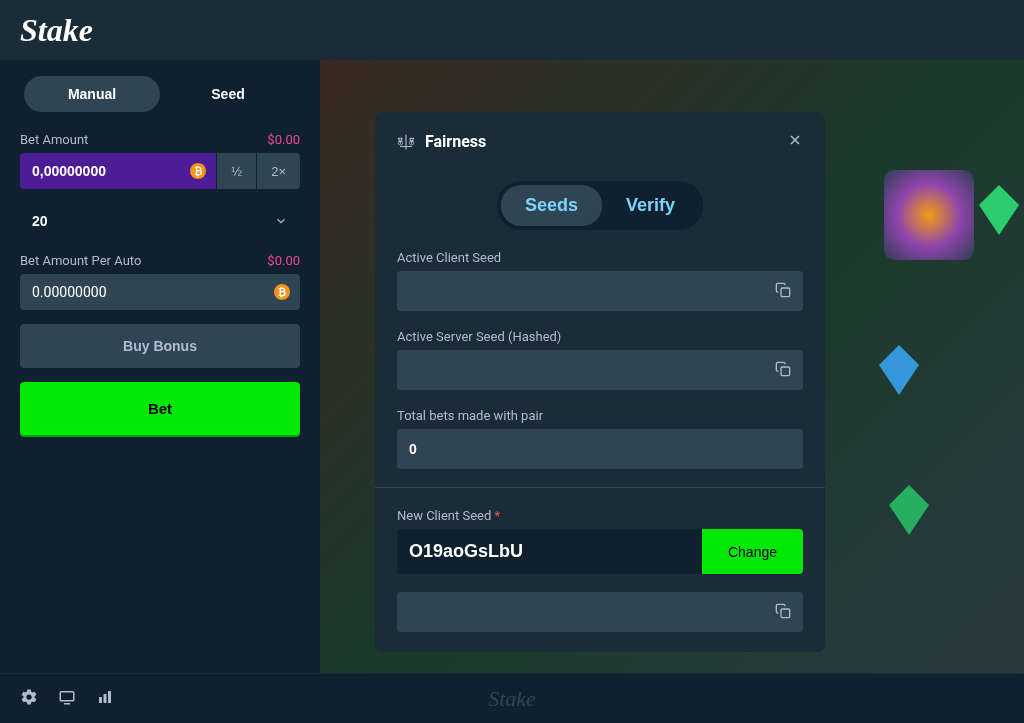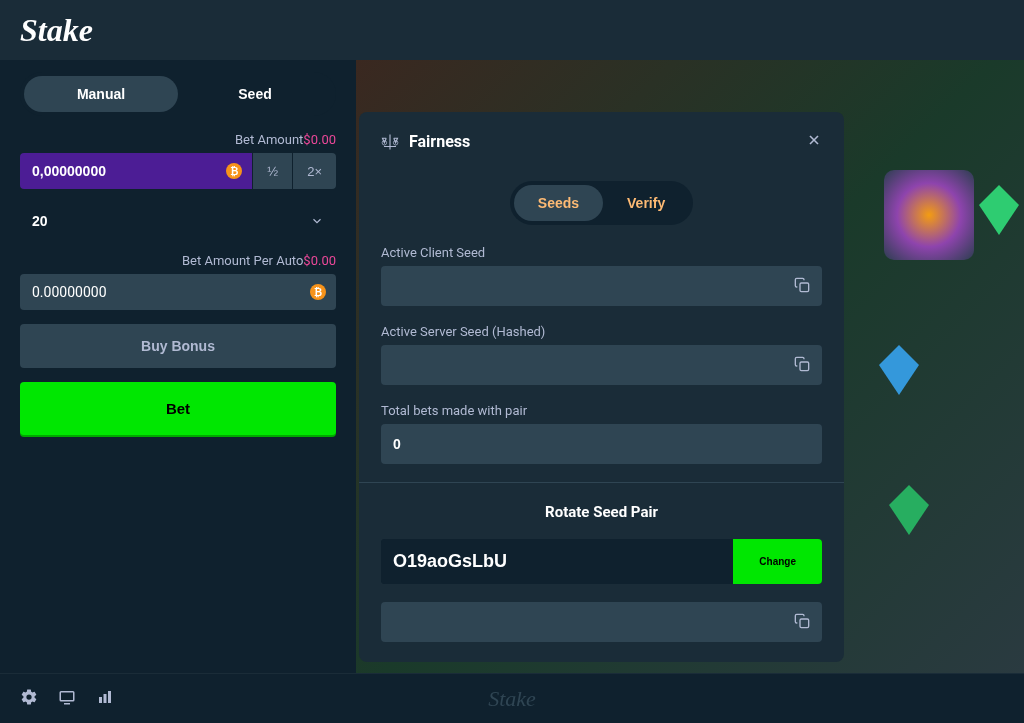--- a/index.html
+++ b/index.html
@@ -25,21 +25,21 @@
       color: #fff;
       font-weight: bold;
       font-style: italic;
     }
     .main-area {
       display: flex;
       height: 613px;
       background: #0f212e;
     }
     .sidebar {
-      width: 356px;
+      width: 320px;
       padding: 12px 20px;
     }
     .mode-toggle {
       display: flex;
       background: #0f212e;
       border-radius: 24px;
       padding: 4px;
       margin-bottom: 16px;
     }
     .mode-btn {
@@ -51,21 +51,21 @@
       font-size: 14px;
       font-weight: bold;
       border-radius: 20px;
       cursor: pointer;
     }
     .mode-btn.active {
       background: #2f4553;
     }
     .field-row {
       display: flex;
-      justify-content: flex-end;
+      justify-content: space-between;
       align-items: center;
       margin-bottom: 6px;
     }
     .field-label {
       font-size: 13px;
       color: #b1bad3;
     }
     .field-value {
       font-size: 13px;
       color: #ec4899;
@@ -179,22 +179,22 @@
       overflow: hidden;
     }
     .gem {
       position: absolute;
       width: 50px;
       height: 60px;
     }
     .modal-overlay {
       position: absolute;
       top: 112px;
-      left: 359px;
-      width: 485px;
+      left: 375px;
+      width: 450px;
       background: #1a2c38;
       border-radius: 8px;
       z-index: 100;
       padding-bottom: 20px;
     }
     .modal-header {
       display: flex;
       align-items: center;
       justify-content: space-between;
       padding: 18px 22px;
@@ -222,22 +222,22 @@
       margin: 10px auto 20px;
       background: #0f212e;
       border-radius: 24px;
       padding: 4px;
       width: fit-content;
     }
     .modal-tab {
       padding: 10px 24px;
       background: transparent;
       border: none;
-      color: #fdba74;
-      font-size: 14px;
+      color: #7dd3fc;
+      font-size: 18px;
       font-weight: bold;
       border-radius: 20px;
       cursor: pointer;
     }
     .modal-tab.active {
       background: #2f4553;
     }
     .modal-body {
       padding: 0 22px;
     }
@@ -297,22 +297,22 @@
       padding: 12px;
       color: #fff;
       font-size: 18px;
       font-weight: bold;
     }
     .change-btn {
       background: #00e701;
       border: none;
       color: #000;
       padding: 12px 26px;
-      font-size: 10px;
-      font-weight: bold;
+      font-size: 14px;
+      font-weight: normal;
       cursor: pointer;
     }
     .bottom-bar {
       height: 50px;
       background: #0f212e;
       border-top: 1px solid #1a2c38;
       display: flex;
       align-items: center;
       padding: 0 20px;
       gap: 20px;
@@ -439,22 +439,24 @@
           </svg>
       </button>
     </div>
 
     <div class="modal-field-label">Total bets made with pair</div>
     <div class="modal-input-row">
       <input class="modal-input" readonly="" value="0" style="">
     </div>
 
     <div class="section-divider"></div>
-    <div class="section-title">Rotate Seed Pair</div>
-
+
+    <div class="modal-field-label">
+      <span>New Client Seed</span> <span class="required-star">*</span>
+    </div>
     <div class="change-row">
       <input value="O19aoGsLbU" style="">
       <button class="change-btn">Change</button>
     </div>
 
     <div class="modal-input-row" style="margin-bottom:0">
       <input class="modal-input" readonly="" value="" style="">
       <button class="copy-btn">
         <svg width="16" height="16" viewBox="0 0 24 24" fill="none" stroke="currentColor" stroke-width="2">
             <rect x="9" y="9" width="13" height="13" rx="2"></rect>

